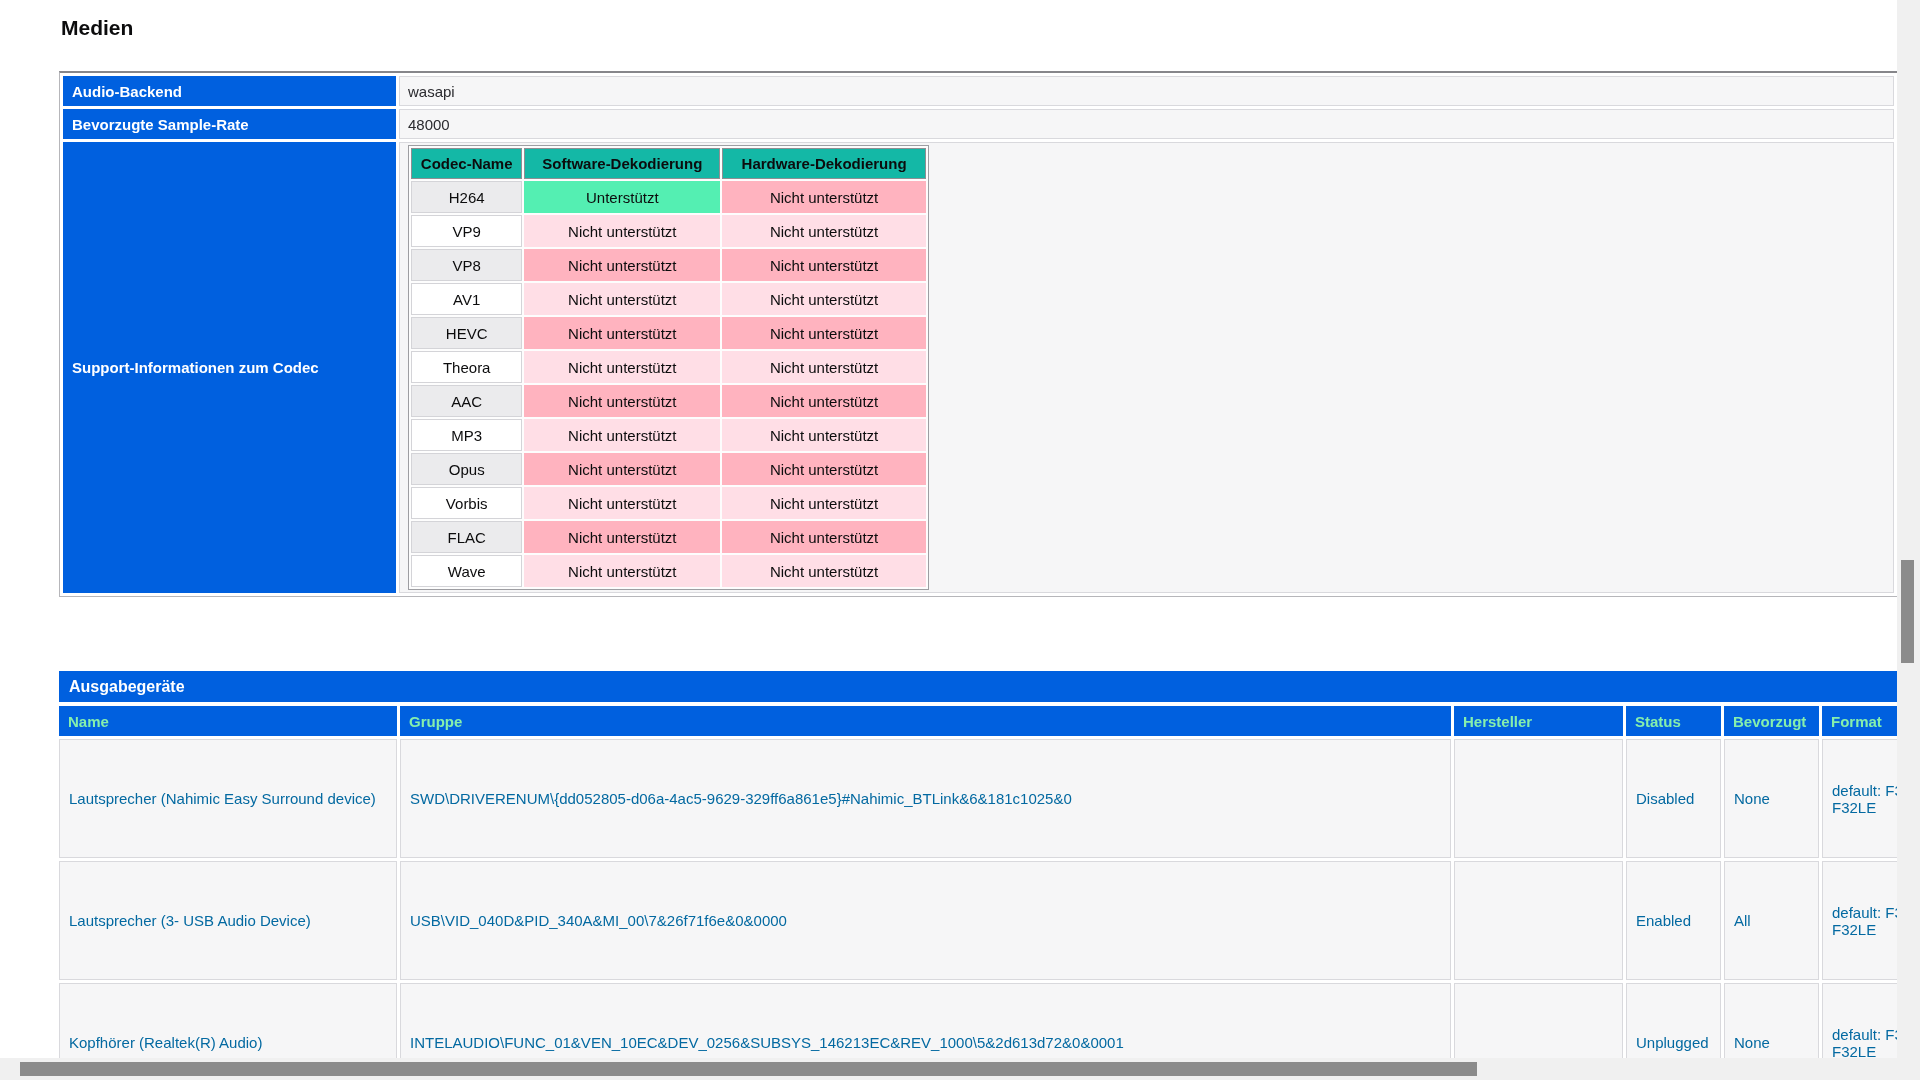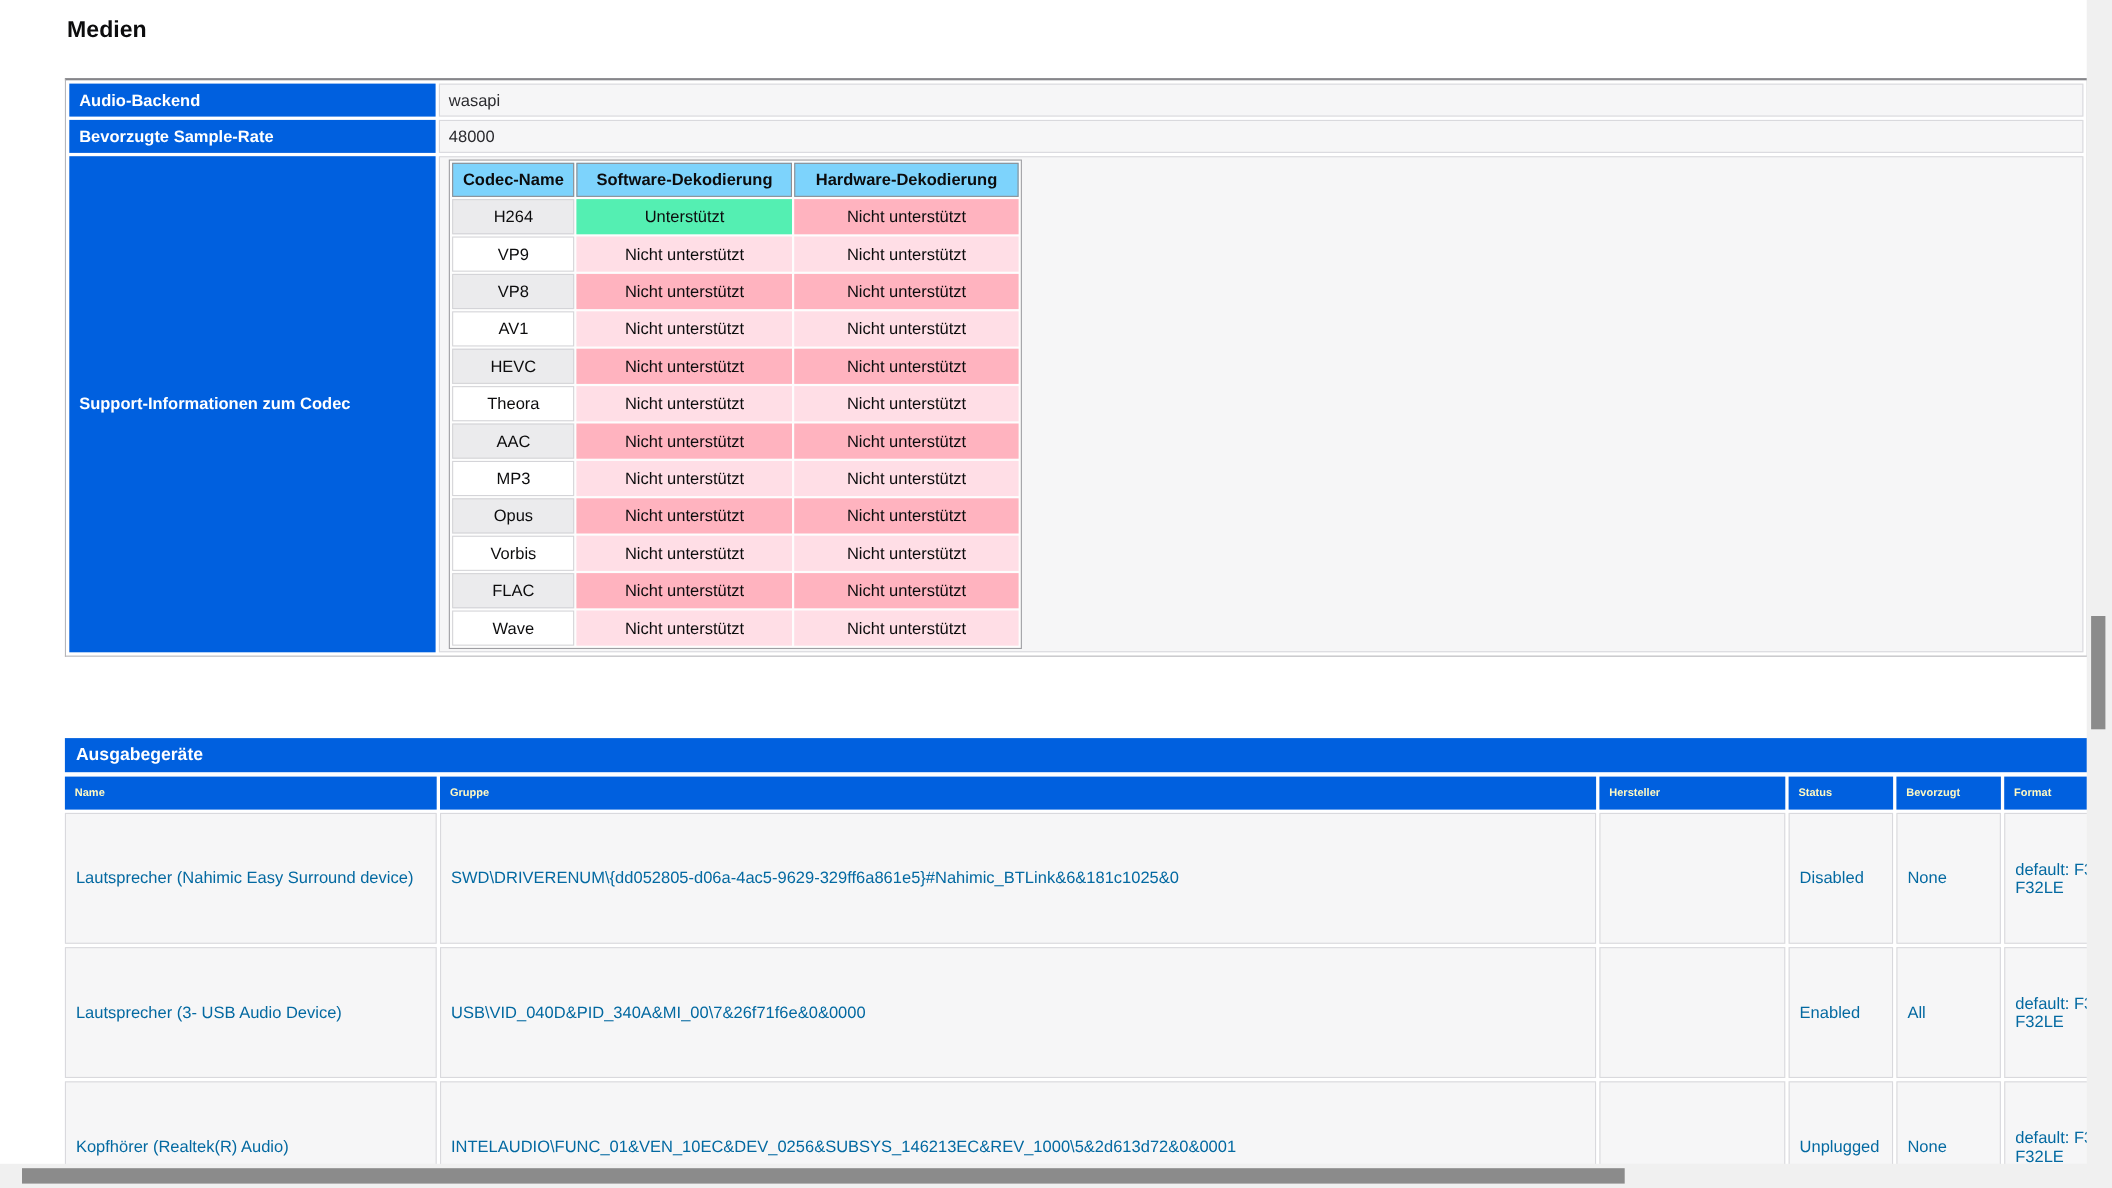--- a/index.html
+++ b/index.html
@@ -16,39 +16,39 @@
   .kv th { background:#0060df; color:#fff; font-weight:bold; font-size:15px; text-align:left;
            padding:0 4px 0 8px; height:30px; vertical-align:middle; border:1px solid transparent;margin-left:28px; }
   .kv td.val { background:#f6f6f7; border:1px solid #d9d9dd; font-size:15px;
                padding:0 8px; vertical-align:middle; color:#2b2b2f; }
   .kv td.codec-holder { padding:2px 8px; }
 
   
   table.codec { border-collapse:separate; border-spacing:2px; background:#fdfdfd;
                 border:1px solid #9e9ea2; table-layout:fixed; width:521px; }
   .codec col.c-name { width:111px; } .codec col.c-sw { width:195px; } .codec col.c-hw { width:203px; }
-  .codec th { background:#7dd3fc; border:1px solid #8f8f93; font-size:15px; font-weight:bold;
+  .codec th { background:#14b8a6; border:1px solid #8f8f93; font-size:15px; font-weight:bold;
               color:#0c0c0d; height:31px; text-align:center; padding:0 6px; vertical-align:middle; }
   .codec td { height:32px; font-size:15px; vertical-align:middle; color:#0c0c0d; }
   .codec td.codec-name { text-align:center; padding:0 8px; border:1px solid #d4d4d8; background:#ffffff; }
   .codec tr.odd td.codec-name { background:#ebebed; }
   .codec td.codec-status { text-align:center; border:1px solid transparent; }
   .codec td.sup { background:#54efb2;text-align:center; }
   .codec tr.odd td.unsup { background:#ffb3bf; }
   .codec tr.even td.unsup { background:#ffdee6; }
 
   
   .devices-wrap { position:absolute; left:59px; top:671px; width:1885px; }
   .section-bar { background:#0060df; color:#fff; font-weight:bold; font-size:16px;
                  height:31px; line-height:31px; padding-left:10px; width:1870px; }
   table.devices { border-collapse:separate; border-spacing:3px; table-layout:fixed;
                   width:1885px; margin-top:1px; margin-left:-3px; }
   .devices col.d-name{width:338px} .devices col.d-group{width:1051px} .devices col.d-vendor{width:169px}
   .devices col.d-status{width:95px} .devices col.d-pref{width:95px} .devices col.d-format{width:116px}
-  .devices th { background:#0060df; color:#fef9c3; font-weight:bold; font-size:10px; text-align:left;
+  .devices th { background:#0060df; color:#86efac; font-weight:bold; font-size:15px; text-align:left;
                 padding:0 8px; height:30px; vertical-align:middle; border:1px solid transparent; }
   .devices td { background:#f6f6f7; border:1px solid #d9d9dd; font-size:15px; vertical-align:middle;
                 padding:0 9px; height:119px; color:#0369a1; }
   .devices td.dev-name { line-height:1.45; }
   .fmt-line1 { white-space:nowrap; }
   .fmt-line2 { white-space:nowrap; }
 
   
   .vsb-track { position:absolute; right:0; top:0; width:23px; height:1080px; background:#f0f0f0; z-index:10; }
   .vsb-thumb { position:absolute; left:1901px; top:560px; width:13px; height:103px; background:#8b8b8b; z-index:11; }

